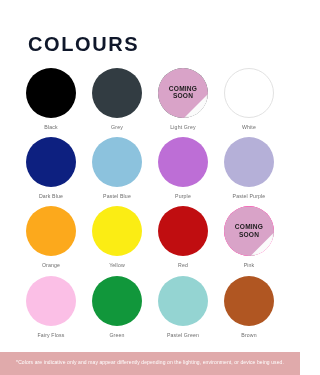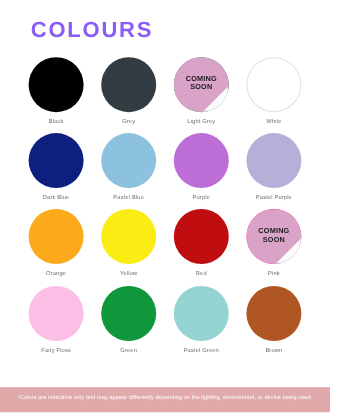--- a/index.html
+++ b/index.html
@@ -149,21 +149,21 @@
     font-size: 5px;
     line-height: 1.55;
     letter-spacing: 0.1px;
   }
 </style>
 </head>
 <body>
 
 <div class="page">
 
-  <div class="title" style="color: #8b5cf6;">COLOURS</div>
+  <div class="title" style="color: #0f172a; margin-top: 16px;">COLOURS</div>
 
   <div class="grid">
 
   <div class="row">
         <div class="cell">
           <div class="swatch-wrap">
             <div class="swatch" style="background: rgb(0, 0, 0);"></div>
           </div>
           <div class="cell-label">Black</div>
         </div>

